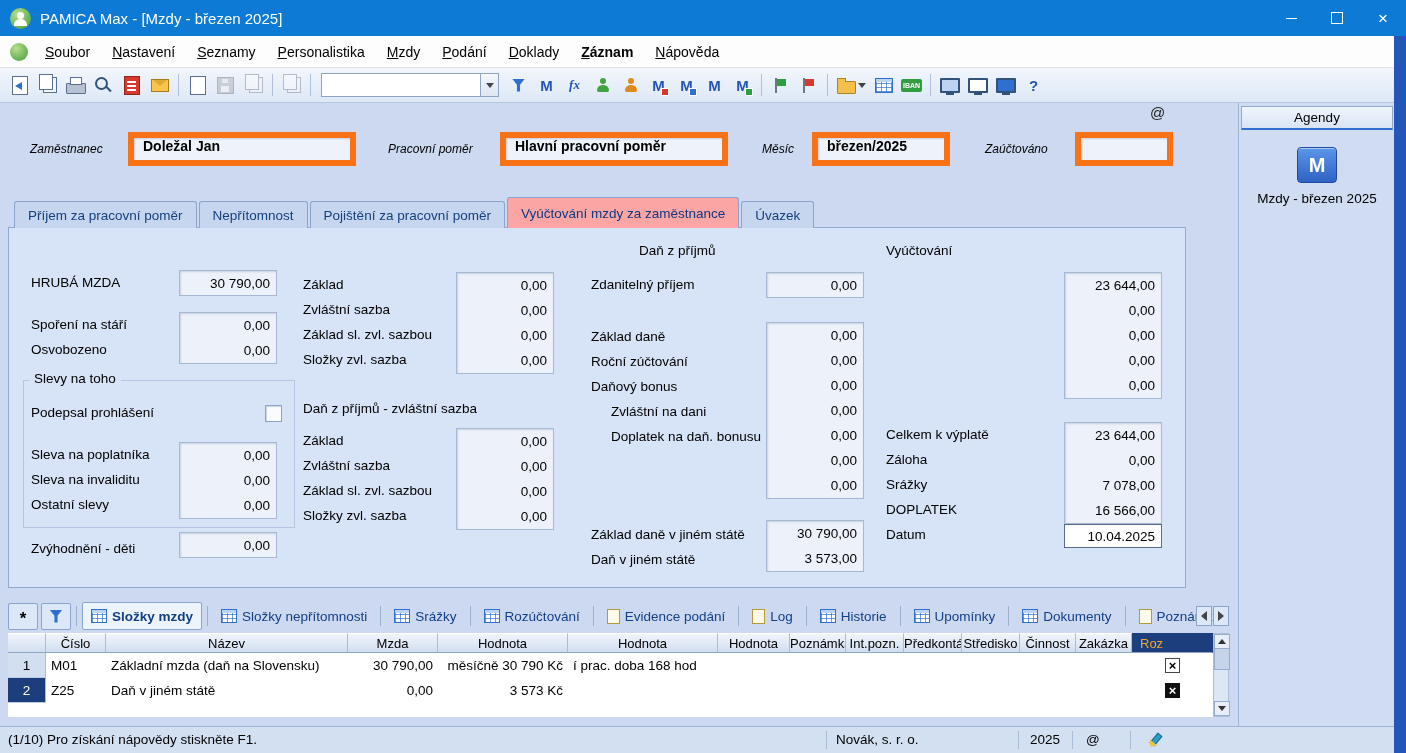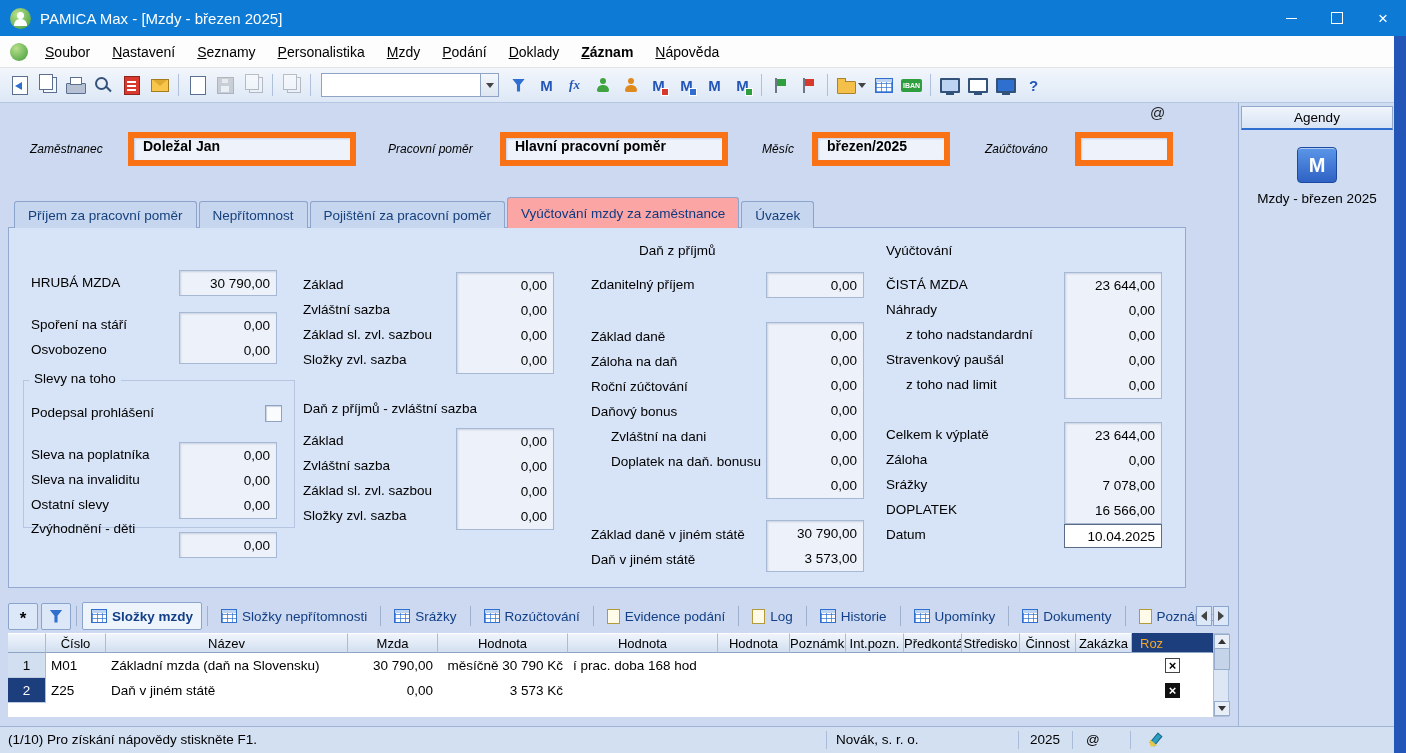--- a/index.html
+++ b/index.html
@@ -338,21 +338,21 @@
   <div class="plabels" style="left:22px;top:214px;">
       <div class="lrow">Sleva na poplatníka</div>
       <div class="lrow">Sleva na invaliditu</div>
       <div class="lrow">Ostatní slevy</div>
     </div>
   <div class="pgroup" style="left:170px;top:214px;width:98px;height:77px;">
       <div class="vrow">0,00</div>
       <div class="vrow">0,00</div>
       <div class="vrow">0,00</div>
     </div>
-  <div class="plabel" style="left:22px;top:288px;">Zvýhodnění - děti</div>
+  <div class="plabel" style="left:22px;top:308px;">Zvýhodnění - děti</div>
   <div class="pfield" style="left:170px;top:304px;width:98px;height:26px;">
       <span>0,00</span>
     </div>
 
   <div class="plabels" style="left:294px;top:44px;">
       <div class="lrow">Základ</div>
       <div class="lrow">Zvláštní sazba</div>
       <div class="lrow">Základ sl. zvl. sazbou</div>
       <div class="lrow">Složky zvl. sazba</div>
     </div>
@@ -376,21 +376,20 @@
       <div class="vrow">0,00</div>
     </div>
 
   <div class="ptitle" style="left:582px;top:10px;margin-left:48px;">Daň z příjmů</div>
   <div class="plabel" style="left:582px;top:44px;">Zdanitelný příjem</div>
   <div class="pfield" style="left:757px;top:44px;width:98px;height:26px;">
       <span>0,00</span>
     </div>
   <div class="plabels" style="left:582px;top:96px;">
       <div class="lrow">Základ daně</div>
-      <div class="lrow">Záloha na daň</div>
       <div class="lrow">Roční zúčtování</div>
       <div class="lrow">Daňový bonus</div>
       <div class="lrow indent">Zvláštní na dani</div>
       <div class="lrow indent">Doplatek na daň. bonusu</div>
     </div>
   <div class="pgroup" style="left:757px;top:94px;width:98px;height:177px;">
       <div class="vrow">0,00</div>
       <div class="vrow">0,00</div>
       <div class="vrow">0,00</div>
       <div class="vrow">0,00</div>
@@ -401,27 +400,20 @@
   <div class="plabels" style="left:582px;top:294px;">
       <div class="lrow">Základ daně v jiném státě</div>
       <div class="lrow">Daň v jiném státě</div>
     </div>
   <div class="pgroup" style="left:757px;top:292px;width:98px;height:52px;">
       <div class="vrow">30 790,00</div>
       <div class="vrow">3 573,00</div>
     </div>
 
   <div class="ptitle" style="left:877px;top:10px;">Vyúčtování</div>
-  <div class="plabels" style="left:877px;top:44px;">
-      <div class="lrow">ČISTÁ MZDA</div>
-      <div class="lrow">Náhrady</div>
-      <div class="lrow indent">z toho nadstandardní</div>
-      <div class="lrow">Stravenkový paušál</div>
-      <div class="lrow indent">z toho nad limit</div>
-    </div>
   <div class="pgroup" style="left:1055px;top:44px;width:98px;height:127px;">
       <div class="vrow">23 644,00</div>
       <div class="vrow">0,00</div>
       <div class="vrow">0,00</div>
       <div class="vrow">0,00</div>
       <div class="vrow">0,00</div>
     </div>
   <div class="plabels" style="left:877px;top:194px;">
       <div class="lrow">Celkem k výplatě</div>
       <div class="lrow">Záloha</div>

